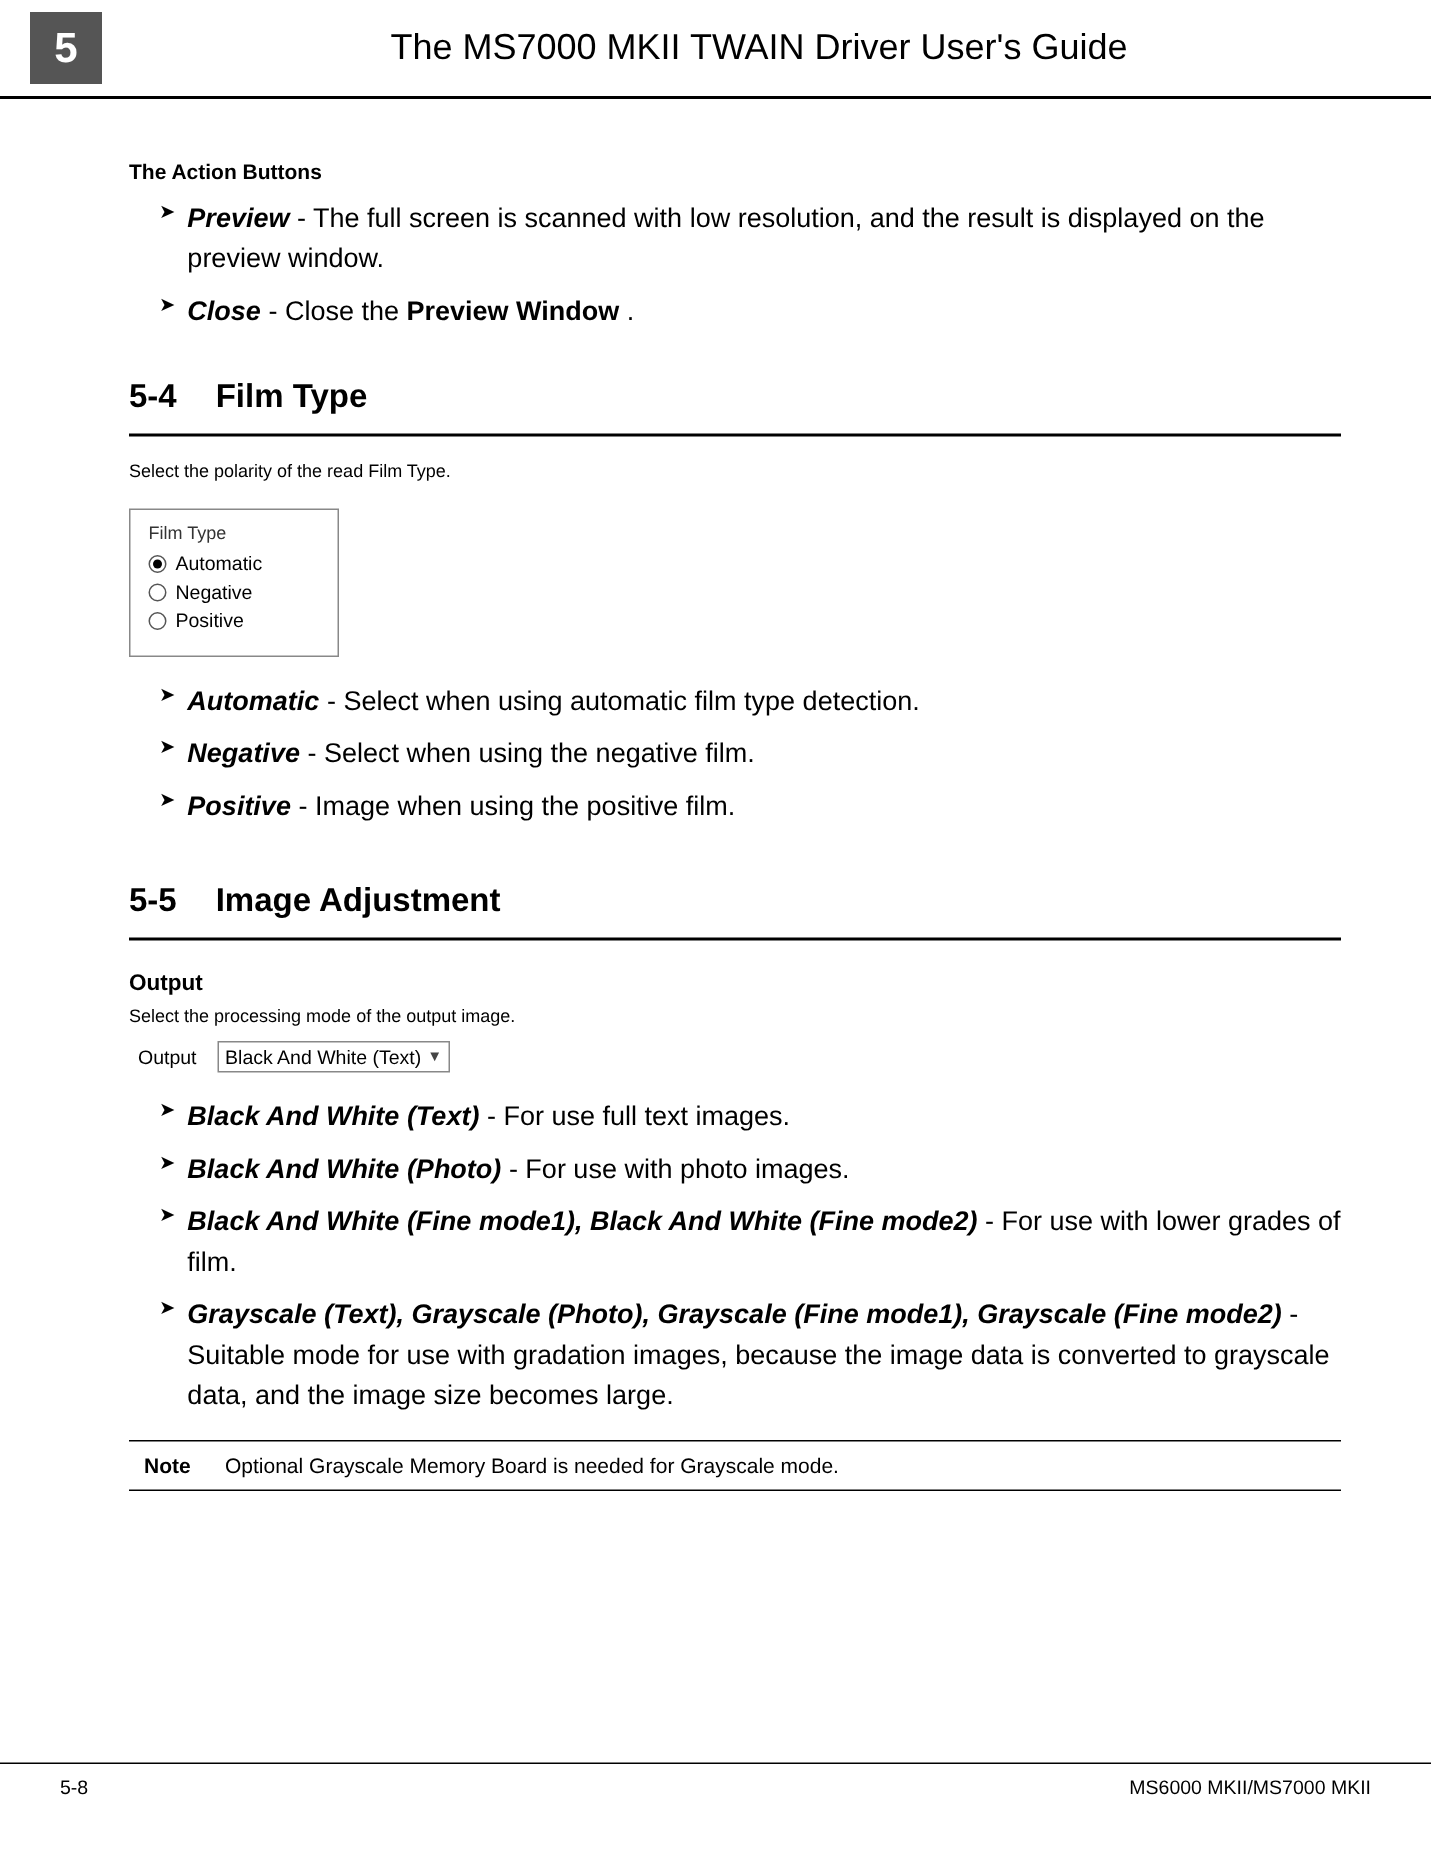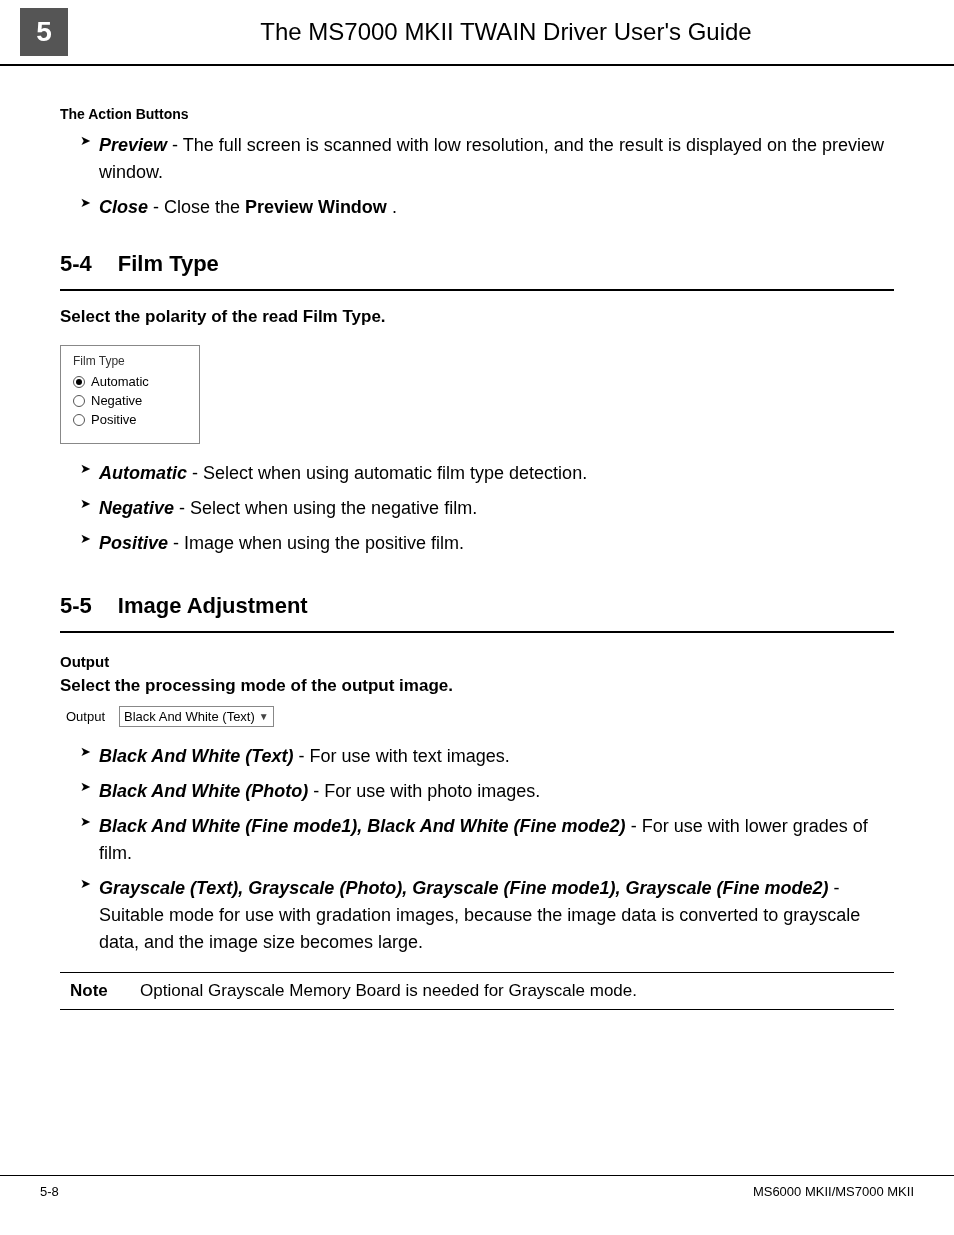--- a/index.html
+++ b/index.html
@@ -49,21 +49,21 @@
       display: flex;
       justify-content: space-between;
       padding: 16px 40px;
       border-top: 1px solid #000;
       padding-top: 8px;
       font-size: 13px;
     }
 
     
     .content {
-      padding: 20px 60px 80px 60px;
+      padding: 20px 60px 80px 86px;
     }
 
     
     .action-buttons-section {
       margin-top: 20px;
       margin-bottom: 30px;
     }
     .action-buttons-title {
       font-weight: bold;
       font-size: 14px;
@@ -175,40 +175,39 @@
       color: #444;
     }
 
     
     .note-box {
       border-top: 1.5px solid #000;
       border-bottom: 1.5px solid #000;
       padding: 8px 10px;
       margin-top: 16px;
       display: flex;
-      gap: 20px;
-      font-size: 17px;
+      gap: 4px;
+      font-size: 14px;
     }
     .note-label {
       font-weight: bold;
       flex-shrink: 0;
       min-width: 50px;
     }
 
     .subsection-title {
       font-weight: bold;
       font-size: 15px;
       margin-top: 20px;
       margin-bottom: 6px;
     }
 
     .intro-text {
-      font-size: 17px;
+      font-size: 12px;
       margin-bottom: 8px;
-      font-weight: bold;
     }
   </style>
 </head>
 <body>
 
 <div class="page-header">
   <div class="chapter-badge">5</div>
   <div class="header-title">The MS7000 MKII TWAIN Driver User's Guide</div>
 </div>
 
@@ -304,21 +303,21 @@
       <span>Black And White (Text)</span>
       <span class="output-select-arrow">▼</span>
     </div>
   </div>
 
   
   <div class="bullet-item">
     <span class="bullet-arrow">➤</span>
     <span class="bullet-text">
       <span class="bold-italic">Black And White (Text)</span>
-      <span> - For use with text images.</span>
+      <span> - For use full text images.</span>
     </span>
   </div>
   <div class="bullet-item">
     <span class="bullet-arrow">➤</span>
     <span class="bullet-text">
       <span class="bold-italic">Black And White (Photo)</span>
       <span> - For use with photo images.</span>
     </span>
   </div>
   <div class="bullet-item">

